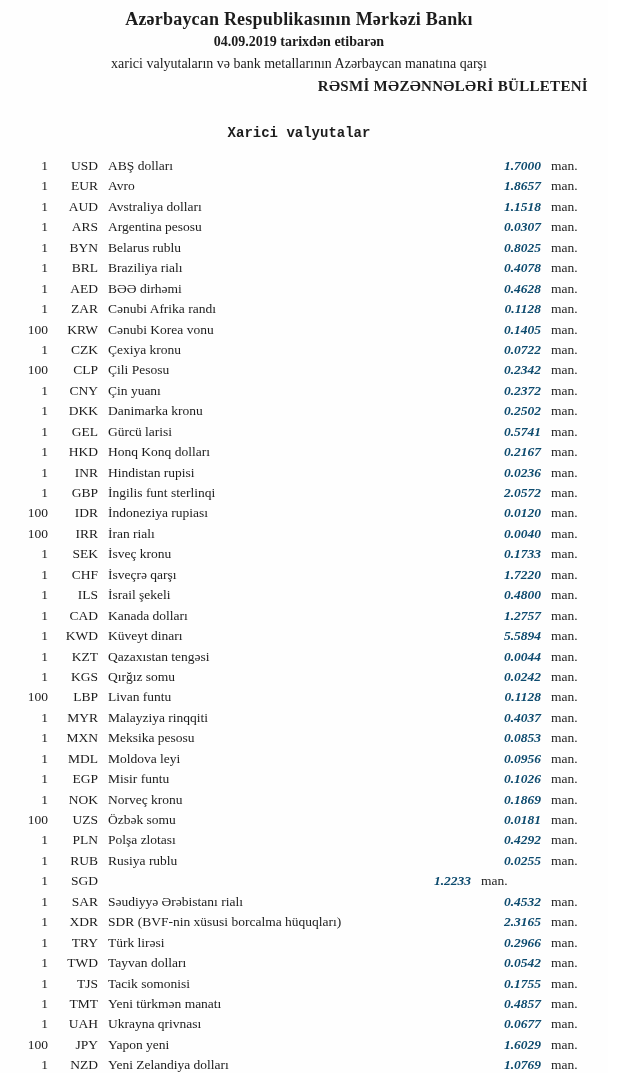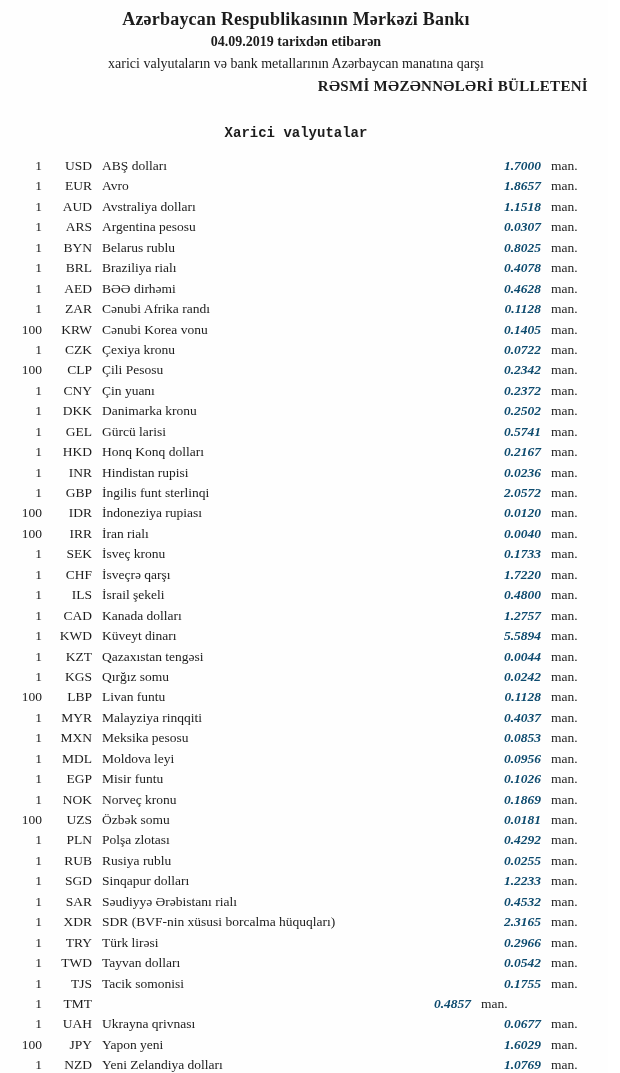--- a/index.html
+++ b/index.html
@@ -9,21 +9,21 @@
   }
   .page {
     position: relative;
     width: 608px;
     height: 1073px;
     background: #fefefe;
     font-family: "Liberation Serif", serif;
     color: #1c1c1c;
     overflow: hidden;
     box-sizing: border-box;
-    padding: 7px 20px 0 4px;
+    padding: 7px 20px 0 10px;
   }
   .header { text-align: center; }
   .h1 {
     font-size: 18px;
     font-weight: bold;
     line-height: 24px;
     letter-spacing: 0.2px;
   }
   .h2 {
     font-size: 14px;
@@ -363,21 +363,20 @@
       <span class="qty">1</span>
       <span class="code">RUB</span>
       <span class="name">Rusiya rublu</span>
       <span class="rate">0.0255</span>
       <span class="unit">man.</span>
     </div>
 
     <div class="row">
       <span class="qty">1</span>
       <span class="code">SGD</span>
-      <span class="name">Sinqapur dolları</span>
       <span class="rate">1.2233</span>
       <span class="unit">man.</span>
     </div>
 
     <div class="row">
       <span class="qty">1</span>
       <span class="code">SAR</span>
       <span class="name">Səudiyyə Ərəbistanı rialı</span>
       <span class="rate">0.4532</span>
       <span class="unit">man.</span>
@@ -411,20 +410,21 @@
       <span class="qty">1</span>
       <span class="code">TJS</span>
       <span class="name">Tacik somonisi</span>
       <span class="rate">0.1755</span>
       <span class="unit">man.</span>
     </div>
 
     <div class="row">
       <span class="qty">1</span>
       <span class="code">TMT</span>
+      <span class="name">Yeni türkmən manatı</span>
       <span class="rate">0.4857</span>
       <span class="unit">man.</span>
     </div>
 
     <div class="row">
       <span class="qty">1</span>
       <span class="code">UAH</span>
       <span class="name">Ukrayna qrivnası</span>
       <span class="rate">0.0677</span>
       <span class="unit">man.</span>

